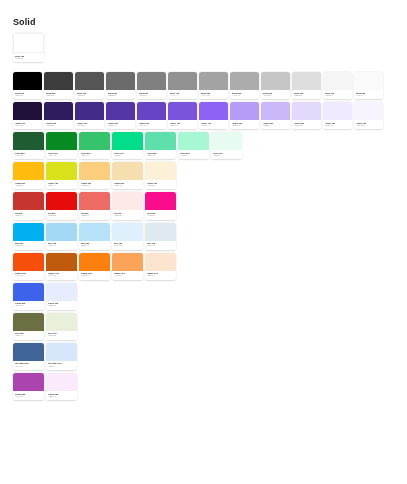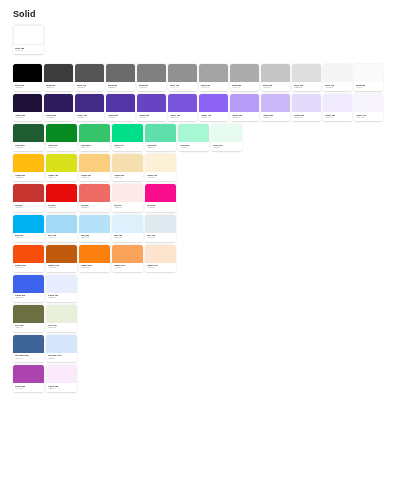--- a/index.html
+++ b/index.html
@@ -12,20 +12,21 @@
     font-family: "Liberation Sans", sans-serif;
     overflow: hidden;
   }
 
   #page {
     width: 407px;
     height: 424px;
     background: #ffffff;
     position: relative;
     padding: 0;
+    margin-top: 8px;
   }
 
   .page-title {
     font-size: 9px;
     font-weight: bold;
     color: #1a1a1a;
     letter-spacing: 0.1px;
     padding: 9px 0 0 13px;
     line-height: 11px;
   }

